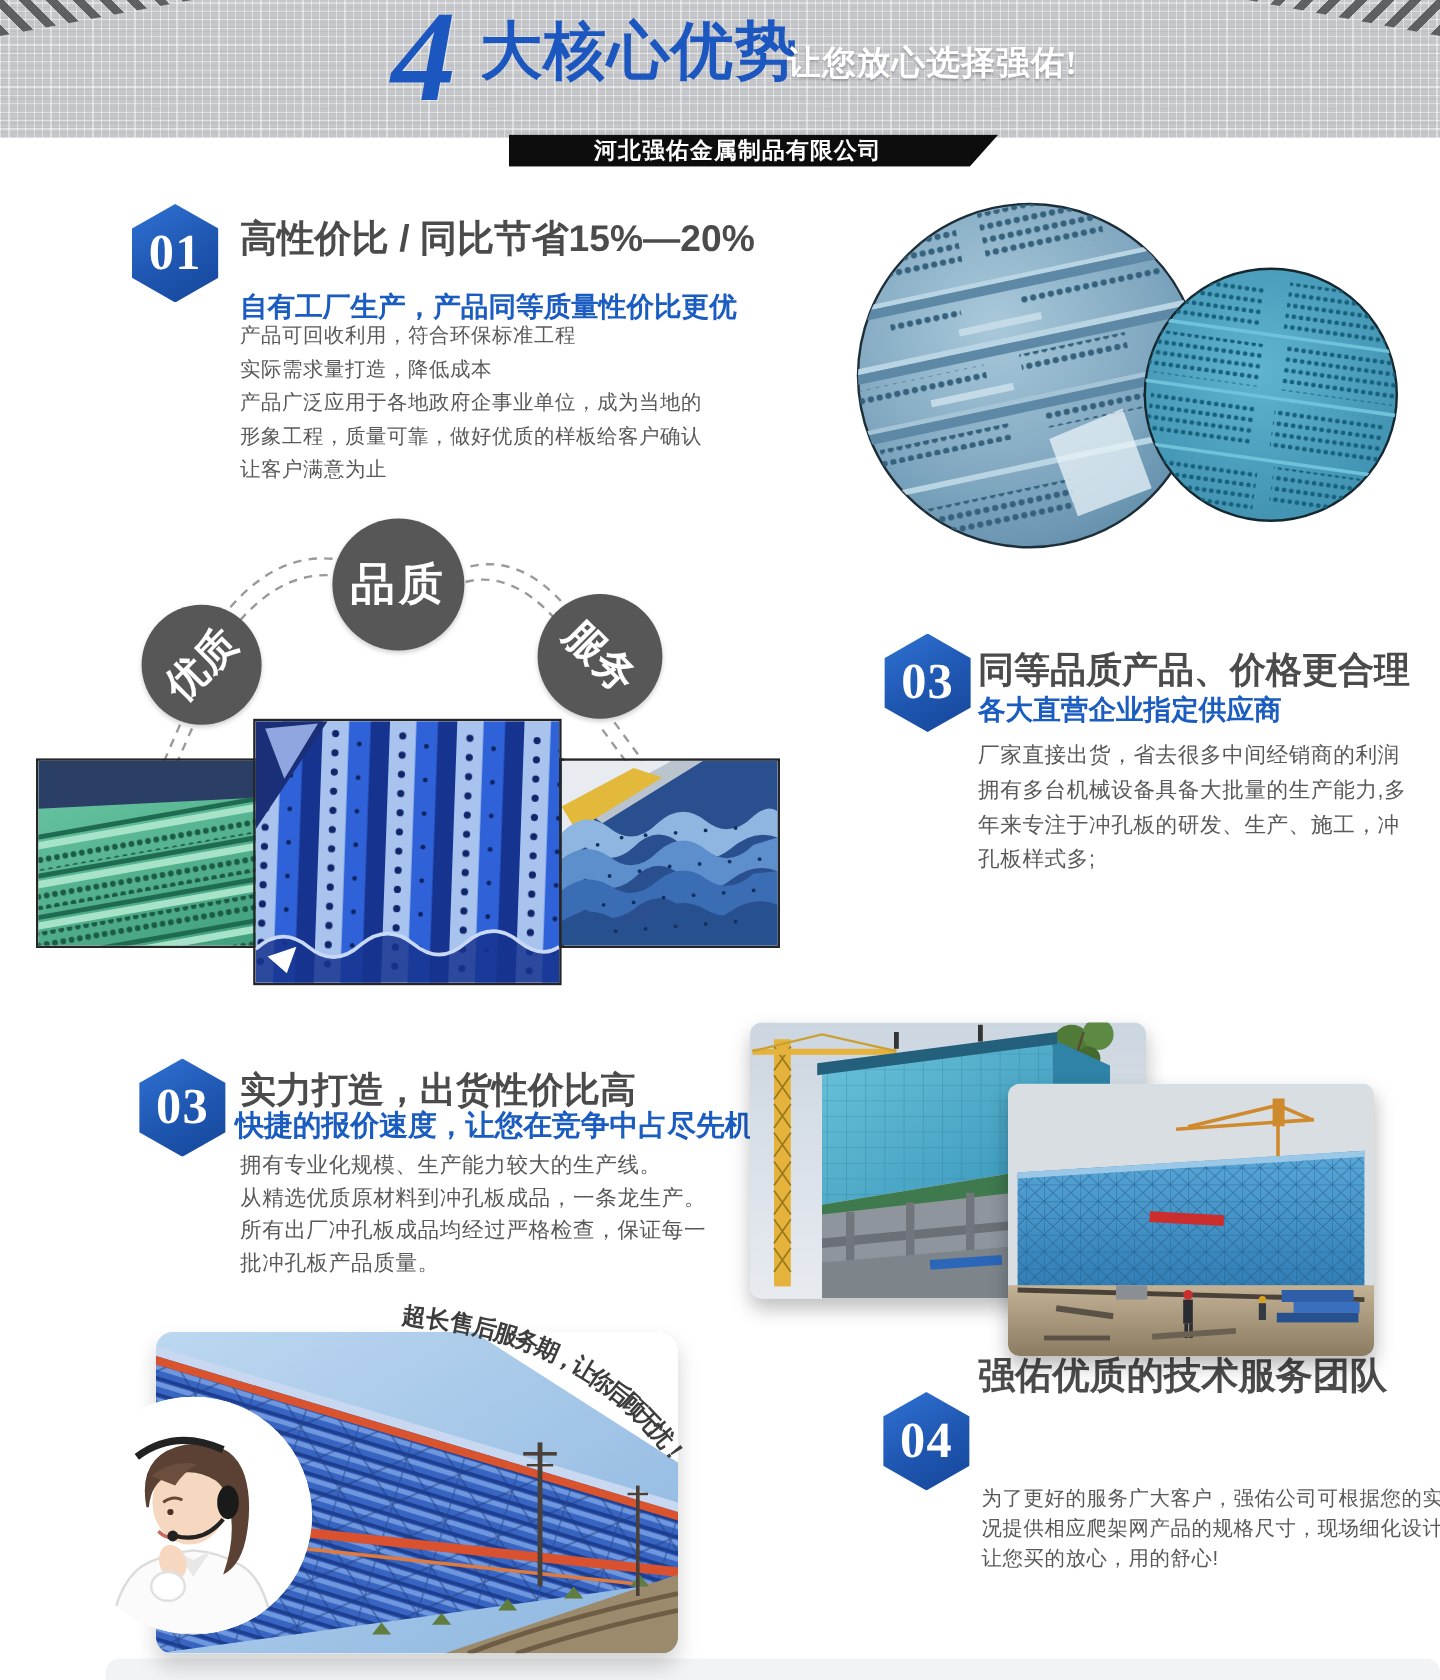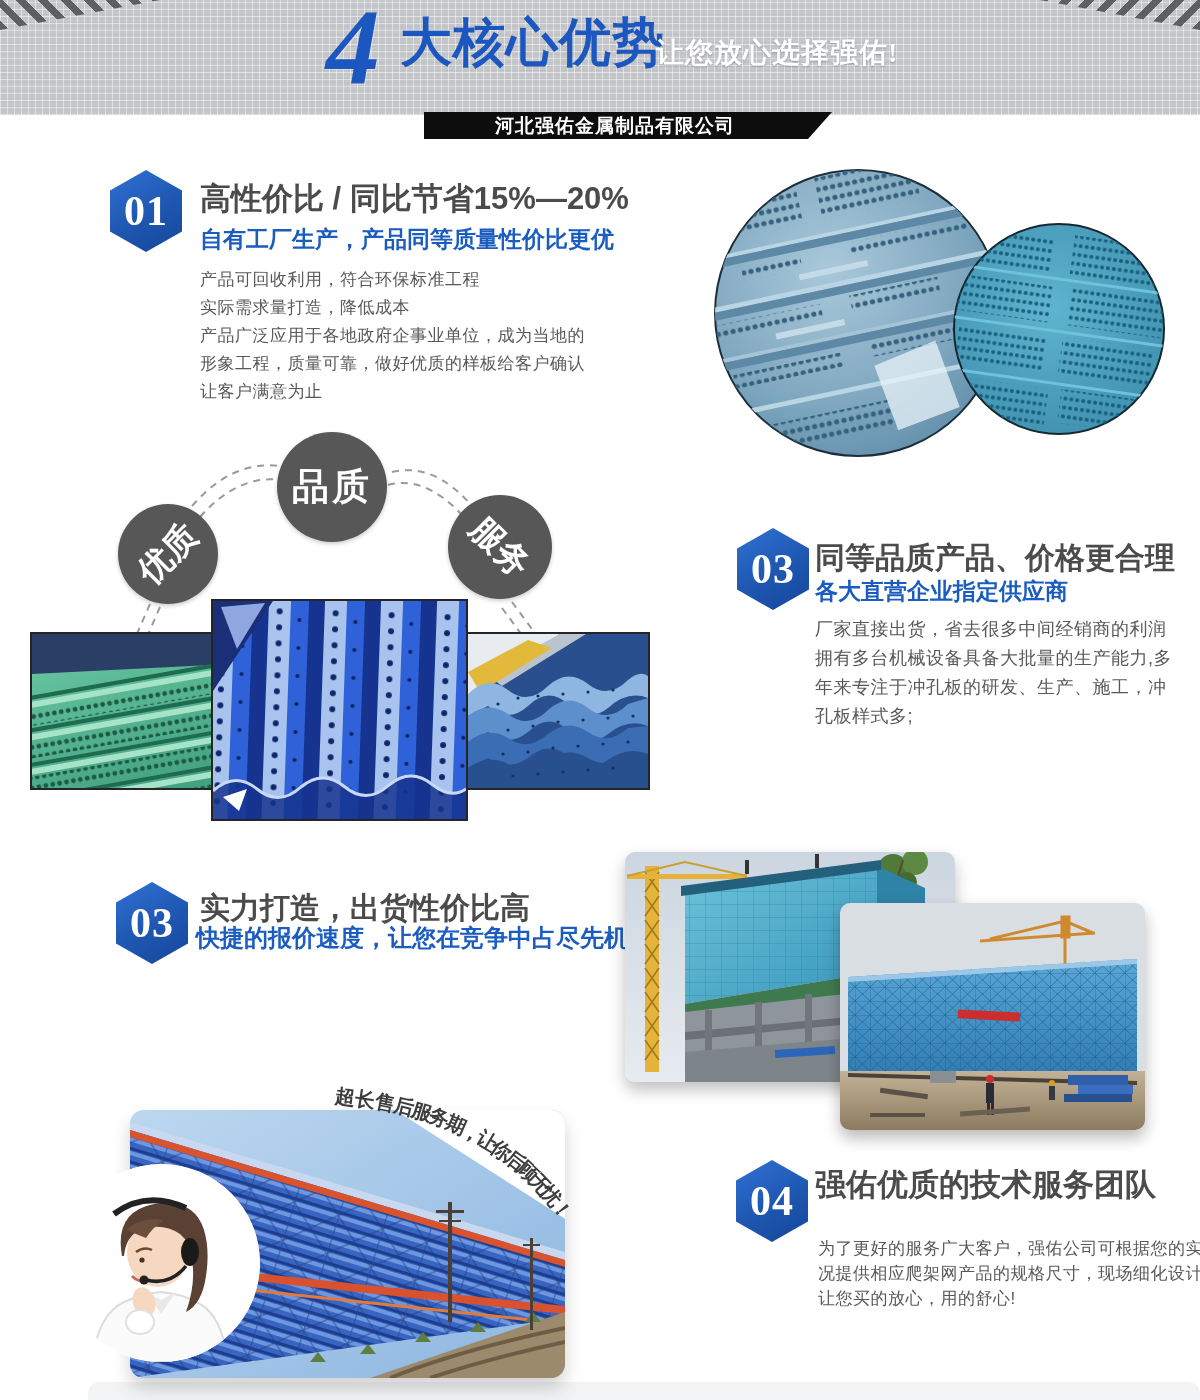--- a/index.html
+++ b/index.html
@@ -32,27 +32,27 @@
   .hex{width:80px;height:82px;background:linear-gradient(150deg,#3173d6 0%,#1e56b0 55%,#154699 100%);
        clip-path:polygon(50% 0,95% 25%,95% 75%,50% 100%,5% 75%,5% 25%);
        display:flex;align-items:center;justify-content:center;}
   .hexnum{color:#fff;font:bold 42px "Liberation Serif","DejaVu Serif",serif;letter-spacing:1px;}
   .t{margin:0;color:#4b4b4b;font-weight:bold;}
   .t.sans{font-family:"Liberation Sans","DejaVu Sans",sans-serif;font-size:31px;}
   .t.serif{font-family:"Liberation Serif","DejaVu Serif",serif;font-size:30px;}
   .st{margin:0;color:#1a5cc0;font:bold 23px "Liberation Serif","DejaVu Serif",serif;}
   .bd{margin:0;color:#595959;font-size:17px;white-space:pre;letter-spacing:.5px;}
 
-  .hex1{left:106px;top:170px;}  .t1{left:200px;top:178px;}  .st1{left:200px;top:224px;}
+  .hex1{left:106px;top:170px;}  .t1{left:200px;top:178px;}  .st1{left:200px;top:240px;}
   .bd1{left:200px;top:266px;line-height:28px;}
   .hex2{left:733px;top:528px;}  .t2{left:815px;top:538px;}  .st2{left:815px;top:576px;}
   .bd2{left:815px;top:615px;line-height:29px;font-size:18px;}
   .hex3{left:112px;top:882px;}  .t3{left:200px;top:888px;}  .st3{left:196px;top:922px;font-size:24px;}
   .bd3{left:200px;top:958px;line-height:27px;font-size:18px;}
-  .hex4{left:732px;top:1160px;} .t4{left:815px;top:1164px;} .st4{left:822px;top:1202px;}
+  .hex4{left:732px;top:1160px;} .t4{left:815px;top:1126px;} .st4{left:822px;top:1202px;}
   .bd4{left:818px;top:1236px;line-height:25px;font-size:17px;}
 
   
   .qc{border-radius:50%;background:#575757;display:flex;align-items:center;justify-content:center;box-shadow:0 2px 4px rgba(0,0,0,.2);}
   .qc-left{left:118px;top:504px;width:100px;height:100px;}
   .qc-center{left:277px;top:432px;width:110px;height:110px;}
   .qc-right{left:448px;top:495px;width:104px;height:104px;}
   .qc span{color:#fff;font-weight:bold;}
   .qc-left span{font-size:34px;transform:rotate(-45deg);}
   .qc-center span{font-size:37px;letter-spacing:3px;}
@@ -397,20 +397,24 @@
       <rect x="120" y="206" width="70" height="5" fill="#6a6152" transform="rotate(-4 155 208)"></rect>
       <rect x="30" y="210" width="55" height="4" fill="#5a5246"></rect>
     </g>
   </svg>
 
   <div class="abs hex hex3">
     <span class="hexnum">03</span>
   </div>
   <h2 class="abs t serif t3">实力打造，出货性价比高</h2>
   <h3 class="abs st st3">快捷的报价速度，让您在竞争中占尽先机</h3>
+  <p class="abs bd bd3">拥有专业化规模、生产能力较大的生产线。
+从精选优质原材料到冲孔板成品，一条龙生产。
+所有出厂冲孔板成品均经过严格检查，保证每一
+批冲孔板产品质量。</p>
 
   <div class="abs photo-fence">
     <svg viewBox="0 0 435 268" width="435" height="268" preserveAspectRatio="none">
       <defs>
         <linearGradient id="sky3" x1="0" y1="0" x2="1" y2="1">
           <stop offset="0%" stop-color="#bcd7f0"></stop>
             <stop offset="100%" stop-color="#8db6e0"></stop>
         </linearGradient>
         <pattern id="fstripe" patternUnits="userSpaceOnUse" width="40" height="13" patternTransform="rotate(17)">
           <rect width="40" height="13" fill="#3865c2"></rect>

